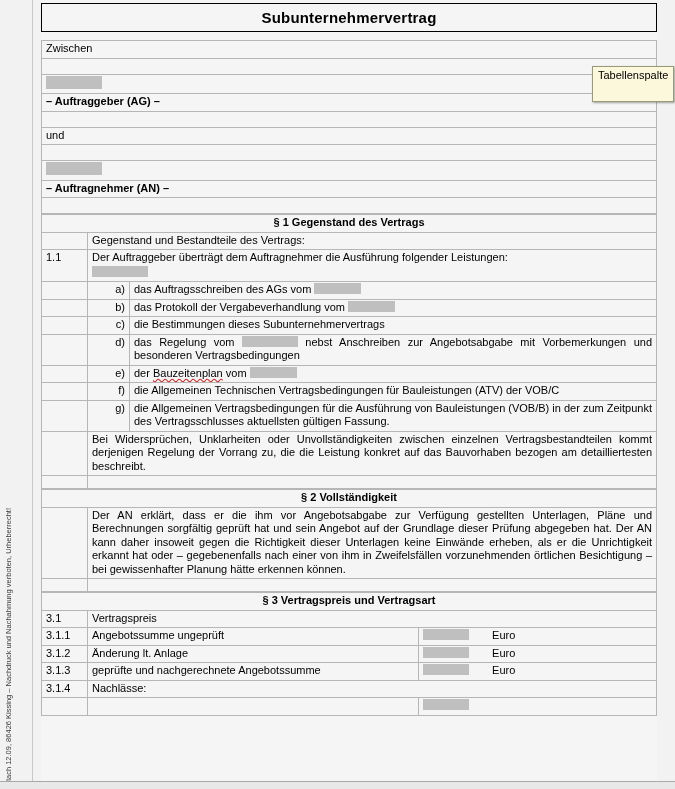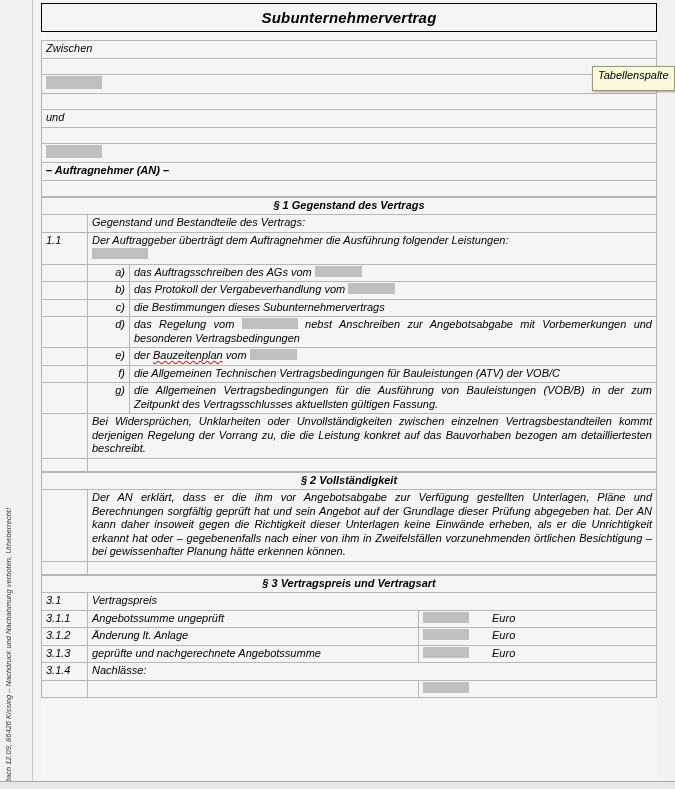--- a/index.html
+++ b/index.html
@@ -17,21 +17,20 @@
     position: relative;
   }
 
   
   #page {
     position: absolute;
     left: 0; top: 0;
     width: 675px; height: 789px;
     background: #f2f2f2;
     overflow: hidden;
-    font-style: italic;
   }
 
   
   .side-strip {
     position: absolute;
     left: 0; top: 0;
     width: 32px; height: 789px;
     background: #f2f2f2;
     border-right: 1px solid #c8c8c8;
     overflow: hidden;
@@ -165,21 +164,21 @@
   td.euro-cell { padding-left: 6px; }
   .euro-label { margin-left: 20px; }
 
   
   .tooltip {
     position: absolute;
     left: 592px;
     top: 66px;
     background: #fbf8dc;
     border: 1px solid #9a9a7a;
-    padding: 2px 5px 9px 5px;
+    padding: 2px 5px 20px 5px;
     font-size: 11px;
     color: #000;
     white-space: nowrap;
     box-shadow: 1px 1px 2px rgba(0,0,0,0.35);
     z-index: 40;
   }
 
   
   .bottom-bar {
     position: absolute;
@@ -218,20 +217,23 @@
         <tr>
           <td>Zwischen</td>
         </tr>
         <tr class="rowspacer">
           <td></td>
         </tr>
         <tr>
           <td>
             <span class="field w-party"></span>
           </td>
+        </tr>
+        <tr>
+          <td class="party">– Auftraggeber (AG) –</td>
         </tr>
         <tr class="rowspacer">
           <td></td>
         </tr>
         <tr>
           <td>und</td>
         </tr>
         <tr class="rowspacer">
           <td></td>
         </tr>

